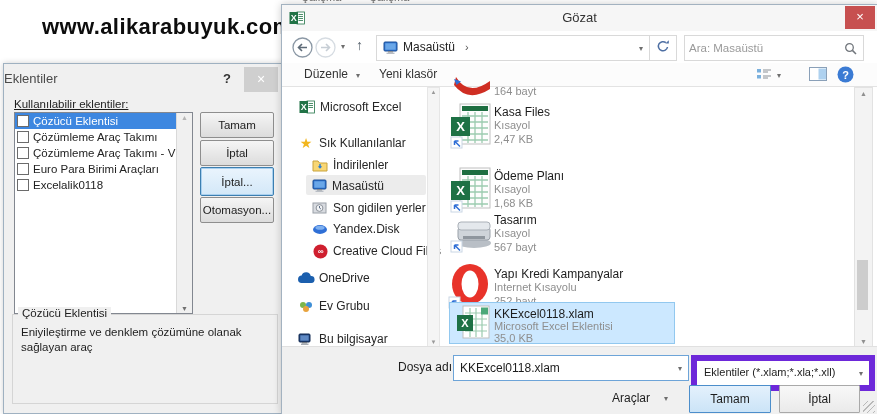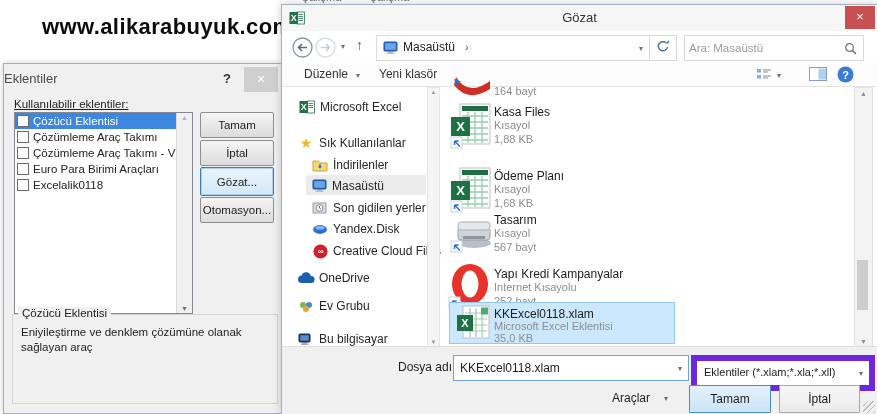--- a/index.html
+++ b/index.html
@@ -143,21 +143,21 @@
         <span>Excelalik0118</span>
       </div>
       <div class="abs list-sb">
         <div class="abs up">▲</div>
         <div class="abs dn">▼</div>
       </div>
     </div>
 
     <div class="abs wbtn" style="top:48px">Tamam</div>
     <div class="abs wbtn" style="top:76px">İptal</div>
-    <div class="abs wbtn focus ak" style="top:103px">Gözat...</div>
+    <div class="abs wbtn focus ak" style="top:103px">İptal...</div>
     <div class="abs wbtn" style="top:133px">Otomasyon...</div>
 
     <div class="abs groupbox">
       <span class="abs cap">Çözücü Eklentisi</span>
       <div class="abs body">Eniyileştirme ve denklem çözümüne olanak sağlayan araç</div>
     </div>
   </div>
 
   <div class="abs browse">
     <div class="abs titlebar">
@@ -375,21 +375,21 @@
             <path d="M12 13 h26 M12 19 h26 M12 25 h26 M12 31 h26 M12 37 h26" stroke="#9ccbb0" stroke-width="1.3"></path>
             <path d="M18 9 v31 M25 9 v31 M32 9 v31" stroke="#9ccbb0" stroke-width="1.3"></path>
             <rect x="1" y="14" width="19" height="19" fill="#1e7145"></rect>
             <text x="10.5" y="28" font-size="13" font-weight="bold" fill="#fff" text-anchor="middle">X</text>
             <rect x="1" y="34" width="11" height="11" fill="#fff" stroke="#c9d6e4"></rect>
             <path d="M10 43.5 L4.5 38 M4.5 38 h4 M4.5 38 v4" stroke="#2f6fd6" stroke-width="1.5" fill="none"></path>
           </svg>
       </div>
       <div class="abs file-name" style="left:212px;top:100px">Kasa Files</div>
       <div class="abs file-sub" style="left:212px;top:114px">Kısayol</div>
-      <div class="abs file-sub" style="left:212px;top:128px">1,88 KB</div>
+      <div class="abs file-sub" style="left:212px;top:128px">2,47 KB</div>
 
       <div class="abs" style="left:168px;top:162px">
         <svg width="42" height="46" viewBox="0 0 42 46">
             <rect x="10" y="1" width="30" height="40" fill="#fdfdfd" stroke="#c0c0c0"></rect>
             <rect x="12" y="3" width="26" height="5" fill="#1e6e41"></rect>
             <path d="M12 13 h26 M12 19 h26 M12 25 h26 M12 31 h26 M12 37 h26" stroke="#9ccbb0" stroke-width="1.3"></path>
             <path d="M18 9 v31 M25 9 v31 M32 9 v31" stroke="#9ccbb0" stroke-width="1.3"></path>
             <rect x="1" y="14" width="19" height="19" fill="#1e7145"></rect>
             <text x="10.5" y="28" font-size="13" font-weight="bold" fill="#fff" text-anchor="middle">X</text>
             <rect x="1" y="34" width="11" height="11" fill="#fff" stroke="#c9d6e4"></rect>

